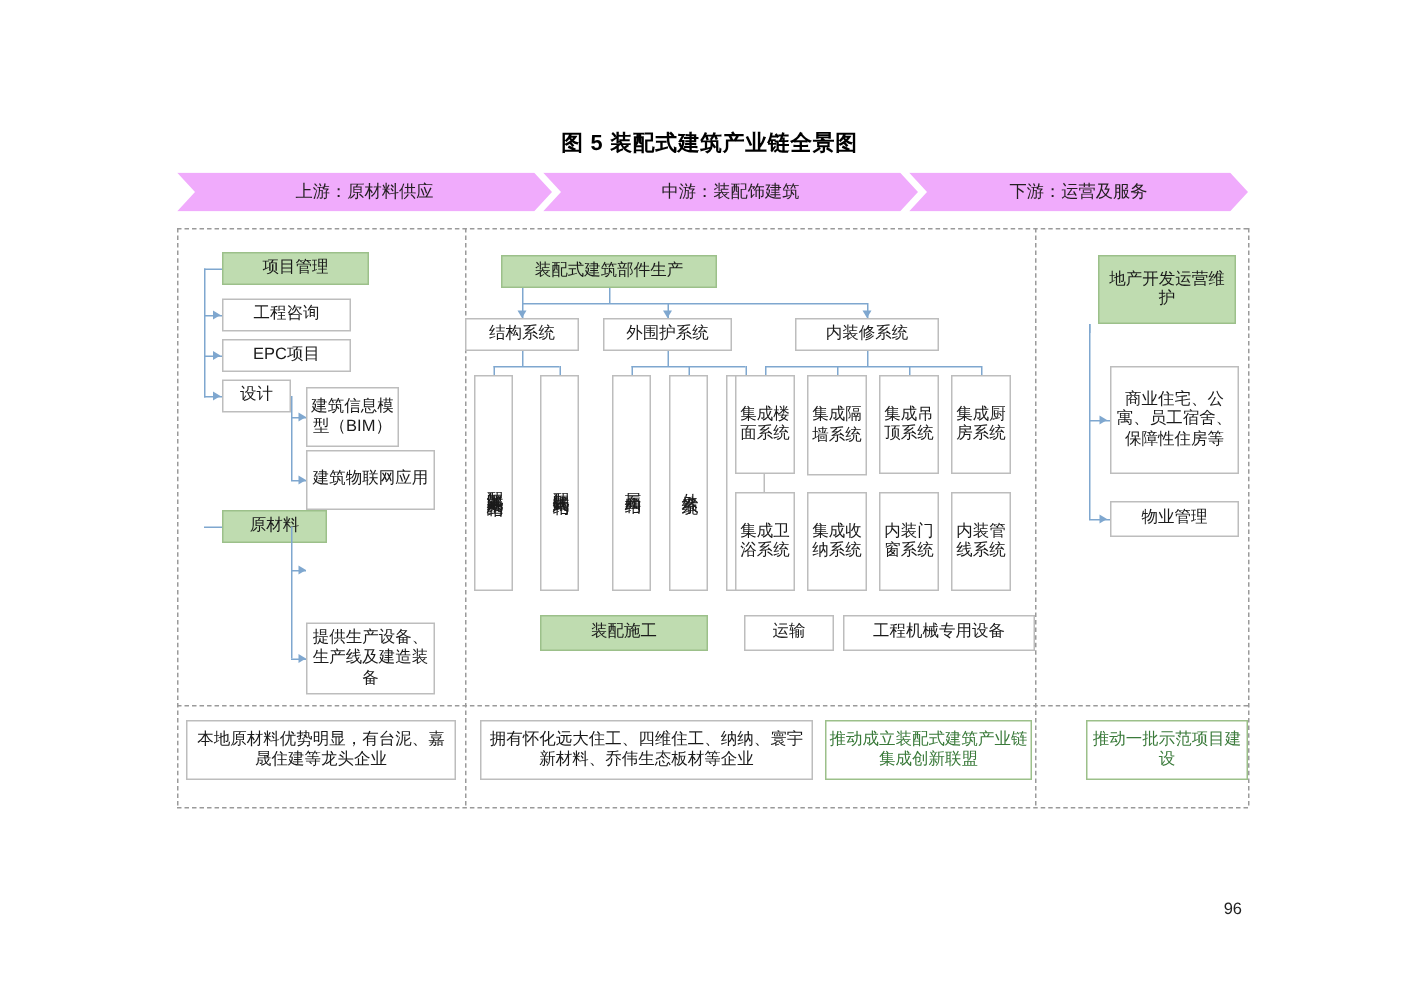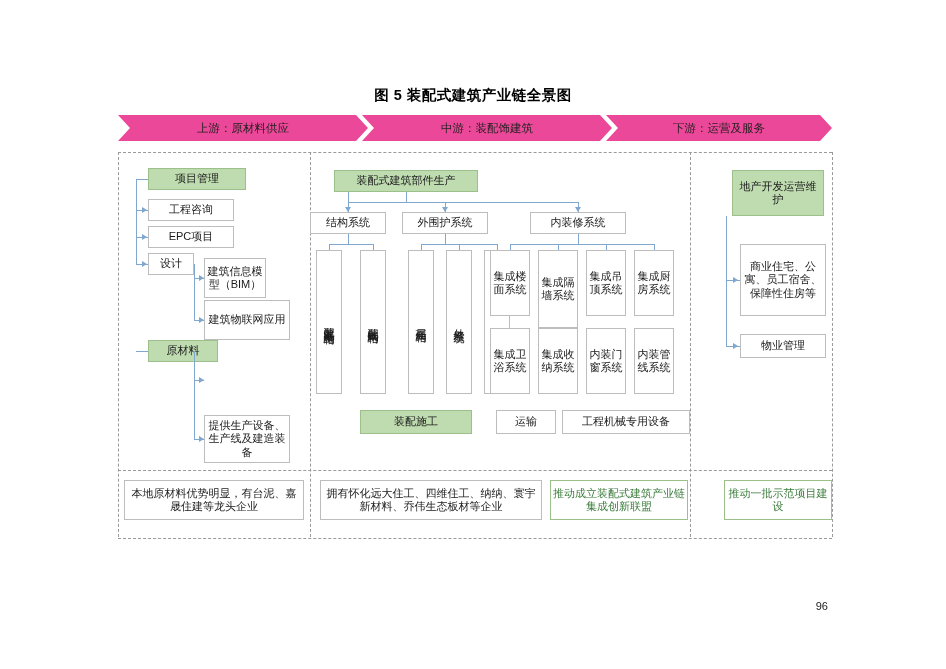--- a/index.html
+++ b/index.html
@@ -33,21 +33,21 @@
   
   .band {
     position: absolute;
     left: 118px; top: 115px;
     width: 714px; height: 26px;
   }
   .chev {
     position: absolute;
     top: 0;
     height: 26px;
-    background: #ec4899;
+    background: #f0abfc;
     color: #231f20;
     font-size: 11.5px;
     line-height: 26px;
     text-align: center;
     white-space: nowrap;
   }
   .chev.c1 { left: 0;    width: 250px; clip-path: polygon(0 0, 238px 0, 250px 13px, 238px 26px, 0 26px, 12px 13px); }
   .chev.c2 { left: 244px; width: 250px; clip-path: polygon(0 0, 238px 0, 250px 13px, 238px 26px, 0 26px, 12px 13px); }
   .chev.c3 { left: 488px; width: 226px; clip-path: polygon(0 0, 214px 0, 226px 13px, 214px 26px, 0 26px, 12px 13px); }
 
@@ -224,21 +224,21 @@
   <div class="box gray vert" style="left:446px; top:250px; width:26px; height:144px;">外墙系统</div>
   <div class="box gray vert" style="left:484px; top:250px; width:26px; height:144px;">外门窗系统</div>
 
   <div class="ln v" style="left:445px; top:234px; height:10px;"></div>
   <div class="ln h" style="left:421px; top:244px; width:76px;"></div>
   <div class="ln v" style="left:421px; top:244px; height:6px;"></div>
   <div class="ln v" style="left:459px; top:244px; height:6px;"></div>
   <div class="ln v" style="left:497px; top:244px; height:6px;"></div>
 
   <div class="box gray" style="left:490px; top:250px; width:40px; height:66px;">集成楼面系统</div>
-  <div class="box gray" style="left:538px; top:250px; width:40px; height:78px;">集成隔墙系统</div>
+  <div class="box gray" style="left:538px; top:250px; width:40px; height:67px;">集成隔墙系统</div>
   <div class="box gray" style="left:586px; top:250px; width:40px; height:66px;">集成吊顶系统</div>
   <div class="box gray" style="left:634px; top:250px; width:40px; height:66px;">集成厨房系统</div>
 
   <div class="box gray" style="left:490px; top:328px; width:40px; height:66px;">集成卫浴系统</div>
   <div class="box gray" style="left:538px; top:328px; width:40px; height:66px;">集成收纳系统</div>
   <div class="box gray" style="left:586px; top:328px; width:40px; height:66px;">内装门窗系统</div>
   <div class="box gray" style="left:634px; top:328px; width:40px; height:66px;">内装管线系统</div>
 
   <div class="ln v" style="left:578px; top:234px; height:10px;"></div>
   <div class="ln h" style="left:510px; top:244px; width:144px;"></div>

